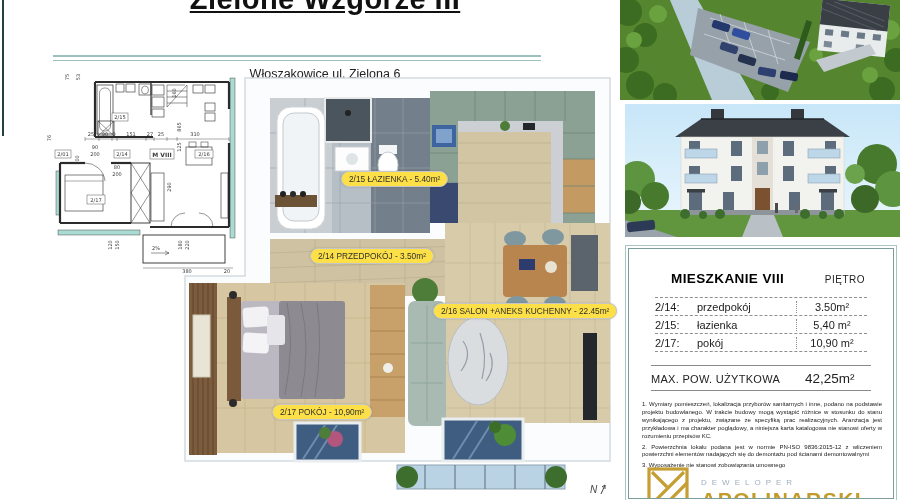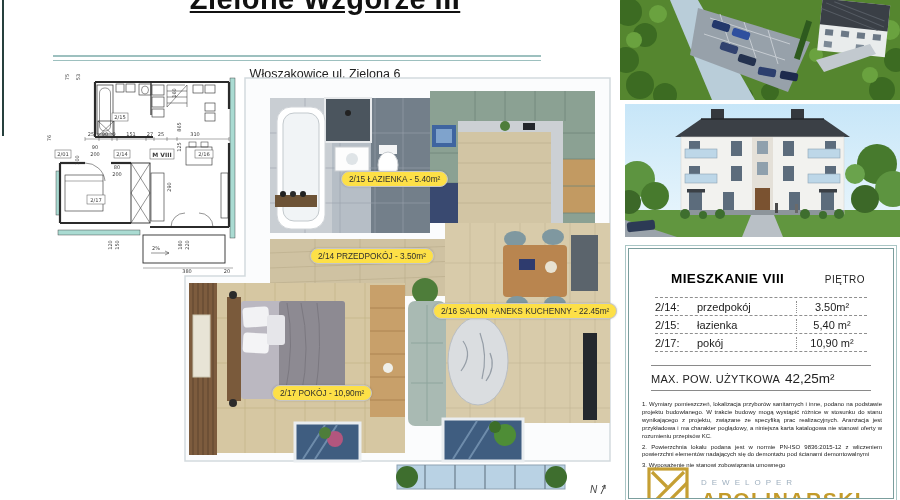--- a/index.html
+++ b/index.html
@@ -31,21 +31,21 @@
   .card-head{display:flex;align-items:baseline;margin:22px 28px 0 30px;}
   .card-title{font-size:13.5px;font-weight:bold;letter-spacing:.4px;color:#000;padding-left:12px;}
   .card-floor{margin-left:auto;font-size:10px;color:#222;letter-spacing:.5px;}
   .area-table{margin:11px 26px 0 26px;}
   .arow{display:flex;align-items:flex-end;border-bottom:1px dashed #8f8f8f;
         padding:2.5px 0;font-size:11px;color:#1d1d1d;gap:16px;}
   .arow:first-child{border-top:1px dashed #8f8f8f;}
   .code{display:inline-block;width:26px;}
   .rname{flex:1;}
   .rarea{width:70px;text-align:center;border-left:1px dotted #8f8f8f;}
-  .total{display:flex;align-items:baseline;gap:5px;margin:13px 22px 0 22px;
+  .total{display:flex;align-items:baseline;gap:25px;margin:13px 22px 0 22px;
          border-top:1px solid #8a8a8a;border-bottom:1px solid #8a8a8a;padding:5px 0 4px 0;}
   .tlabel{font-size:11px;letter-spacing:.3px;}
   .tvalue{font-size:13.5px;font-weight:normal;}
   .fine{margin:10px 11px 0 13px;font-size:6px;line-height:1.32;color:#1a1a1a;text-align:justify;}
   .fine p{margin:0 0 3px 0;}
   .brand{position:absolute;left:16px;bottom:-14px;display:flex;gap:10px;}
   .brand-text{margin-top:13px;}
   .dew{font-size:8px;letter-spacing:5px;color:#9fb0bf;}
   .apo{font-size:21px;font-weight:bold;color:#c39b2a;letter-spacing:1.5px;margin-top:1px;}
 </style>
@@ -264,21 +264,21 @@
           <circle cx="320" cy="364" r="6" fill="#3c6e28"></circle>
         <rect x="222" y="402" width="168" height="24" fill="#b9d2e4" stroke="#8da2b2" stroke-width="1"></rect>
         <path d="M250,402 V426 M280,402 V426 M310,402 V426 M340,402 V426 M370,402 V426" stroke="#6c7f8e" stroke-width="1.2"></path>
         <circle cx="232" cy="414" r="11" fill="#3e6e2e"></circle>
         <circle cx="381" cy="414" r="11" fill="#3e6e2e"></circle>
       </g>
     </svg>
     <div class="plan-pill" style="left:166px;top:108px">2/15 ŁAZIENKA - 5.40m²</div>
     <div class="plan-pill" style="left:135px;top:185px">2/14  PRZEDPOKÓJ - 3.50m²</div>
     <div class="plan-pill" style="left:258px;top:240px">2/16  SALON +ANEKS KUCHENNY - 22.45m²</div>
-    <div class="plan-pill" style="left:97px;top:322px">2/17  POKÓJ - 10,90m²</div>
+    <div class="plan-pill" style="left:97px;top:341px">2/17  POKÓJ - 10,90m²</div>
     <div class="compass">
       <span>N</span>
       <svg width="10" height="12" viewBox="0 0 10 12">
         <path d="M3,11 L7,2 M7,2 L4,4 M7,2 L7,6" stroke="#444" stroke-width="1" fill="none"></path>
       </svg>
     </div>
   </div>
 
   <div class="aerial">
     <svg width="280" height="100" viewBox="0 0 280 100">

